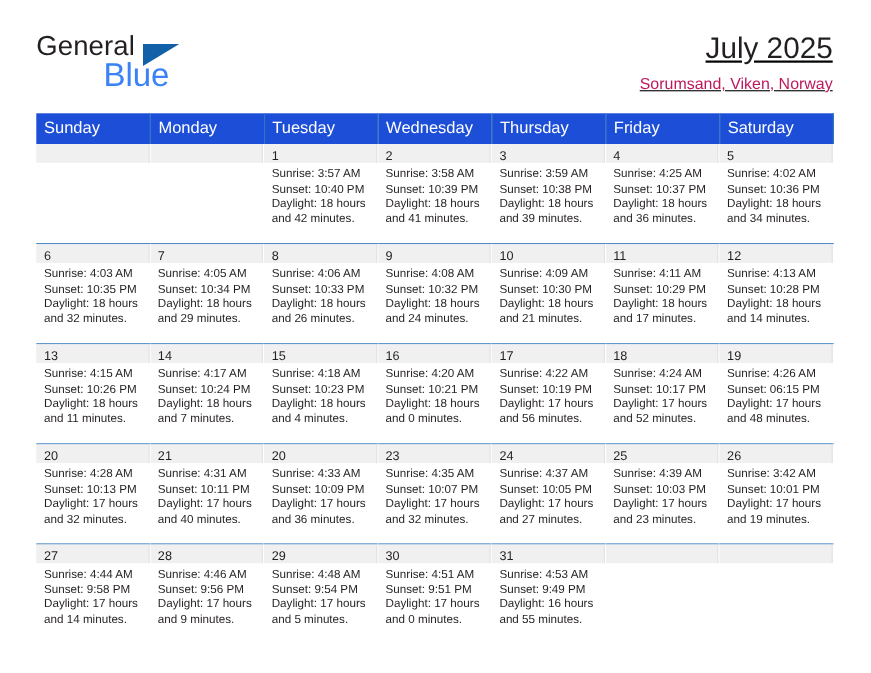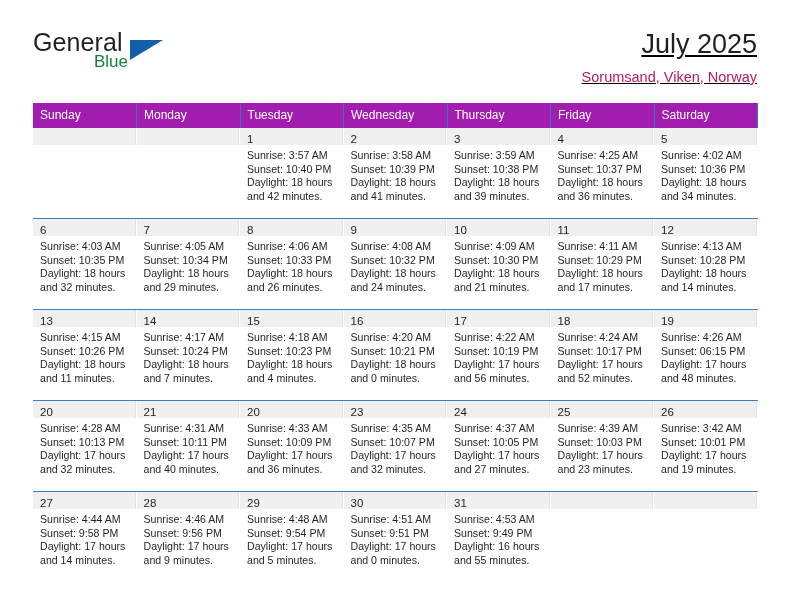--- a/index.html
+++ b/index.html
@@ -42,22 +42,22 @@
     top: 0;
     font-size: 25px;
     letter-spacing: 0.1px;
     color: #231f20;
     font-family: "Liberation Sans", sans-serif;
   }
   .brand-blue {
     position: absolute;
     left: 61px;
     top: 24px;
-    font-size: 17px;
-    color: #15803d;
+    font-size: 30px;
+    color: #3b82f6;
     font-family: "Liberation Sans", sans-serif;
   }
   .brand-flag {
     position: absolute;
     left: 97px;
     top: 12px;
     width: 0;
     height: 0;
     border-left: 33px solid #1261a8;
     border-bottom: 20px solid transparent;
@@ -87,23 +87,23 @@
   
   .calendar {
     position: absolute;
     left: 33px;
     top: 103px;
     width: 725px;
     border-collapse: collapse;
     table-layout: fixed;
   }
   .calendar th {
-    background: #a21caf;
+    background: #1d4ed8;
     color: #ffffff;
-    font-size: 12px;
+    font-size: 15px;
     font-weight: normal;
     text-align: left;
     padding: 5px 0 6px 7px;
     height: 19px;
     box-sizing: border-box;
     border-right: 1px solid #2f76bc;
   }
   .calendar td {
     vertical-align: top;
     padding: 0;

